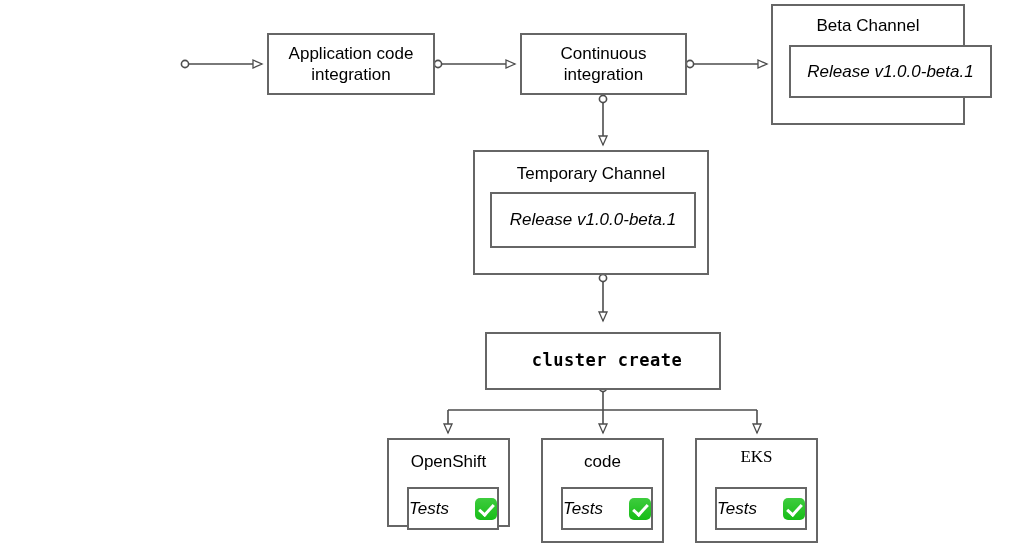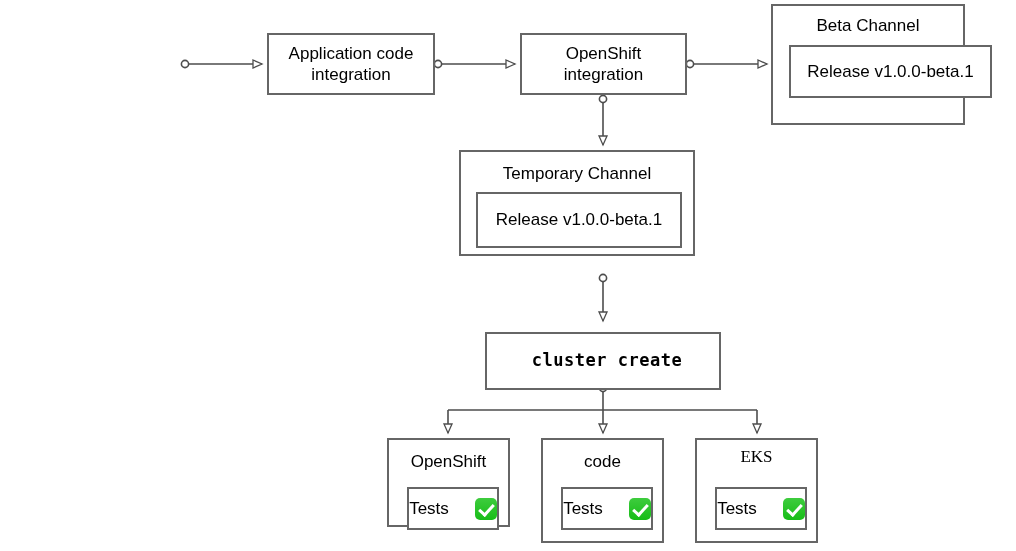--- a/index.html
+++ b/index.html
@@ -54,20 +54,21 @@
     position: absolute;
     box-sizing: border-box;
     background: #ffffff;
     border: 2px solid #666666;
     display: flex;
     align-items: center;
     justify-content: center;
     text-align: center;
     font-size: 17px;
     color: #000000;
+    font-style: italic;
   }
   .mono-node {
     font-family: "DejaVu Sans Mono", "Liberation Mono", monospace;
     font-weight: bold;
     font-size: 17px;
     letter-spacing: 0.5px;
   }
   .tests-line {
     display: flex;
     align-items: center;
@@ -141,31 +142,31 @@
       <line x1="757" y1="410" x2="757" y2="433" stroke="#4d4d4d" stroke-width="1.6" marker-end="url(#arrowOpen)"></line>
     </g>
   </svg>
 
 
   <div class="node" style="left:267px; top:33px; width:168px; height:62px; padding:0 10px;">
     <span>Application code integration</span>
   </div>
 
   <div class="node" style="left:520px; top:33px; width:167px; height:62px; padding:0 10px;">
-    <span>OpenShift integration</span>
+    <span>Continuous integration</span>
   </div>
 
   <div class="node container" style="left:771px; top:4px; width:194px; height:121px;">
     <div class="container-title" style="top:9px;">Beta Channel</div>
     <div class="inner-node" style="left:16px; top:39px; width:203px; height:53px;">
       <span>Release v1.0.0-beta.1</span>
     </div>
   </div>
 
-  <div class="node container" style="left:459px; top:150px; width:236px; height:106px;">
+  <div class="node container" style="left:473px; top:150px; width:236px; height:125px;">
     <div class="container-title" style="top:11px;">Temporary Channel</div>
     <div class="inner-node" style="left:15px; top:40px; width:206px; height:56px;">
       <span>Release v1.0.0-beta.1</span>
     </div>
   </div>
 
   <div class="node mono-node" style="left:485px; top:332px; width:236px; height:58px;padding-left:8px;">
     <span>cluster create</span>
   </div>
 

